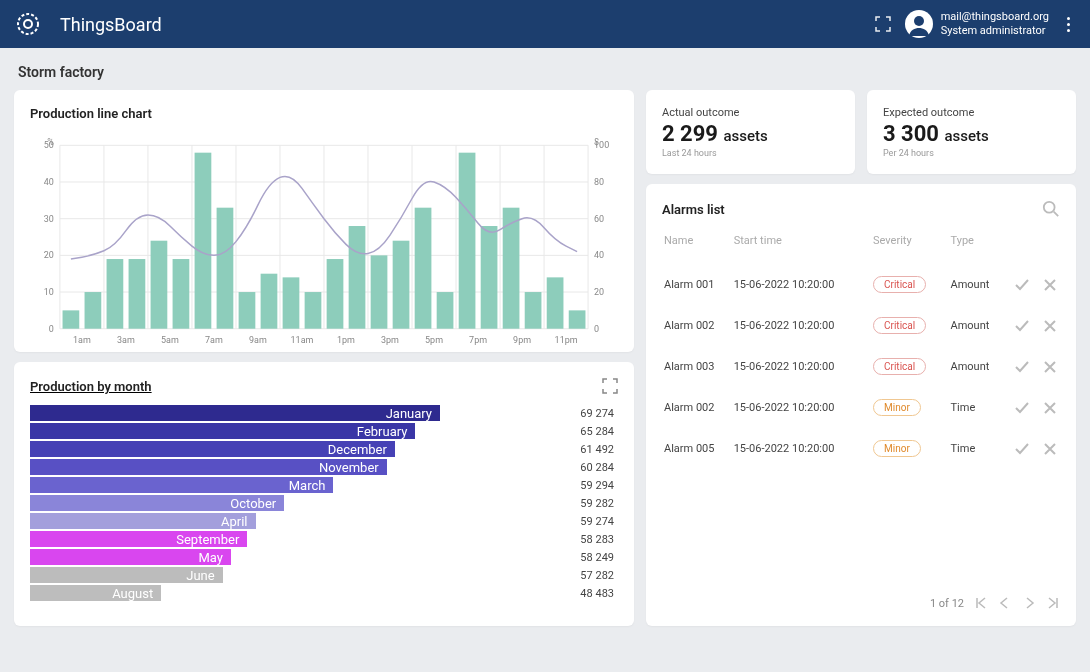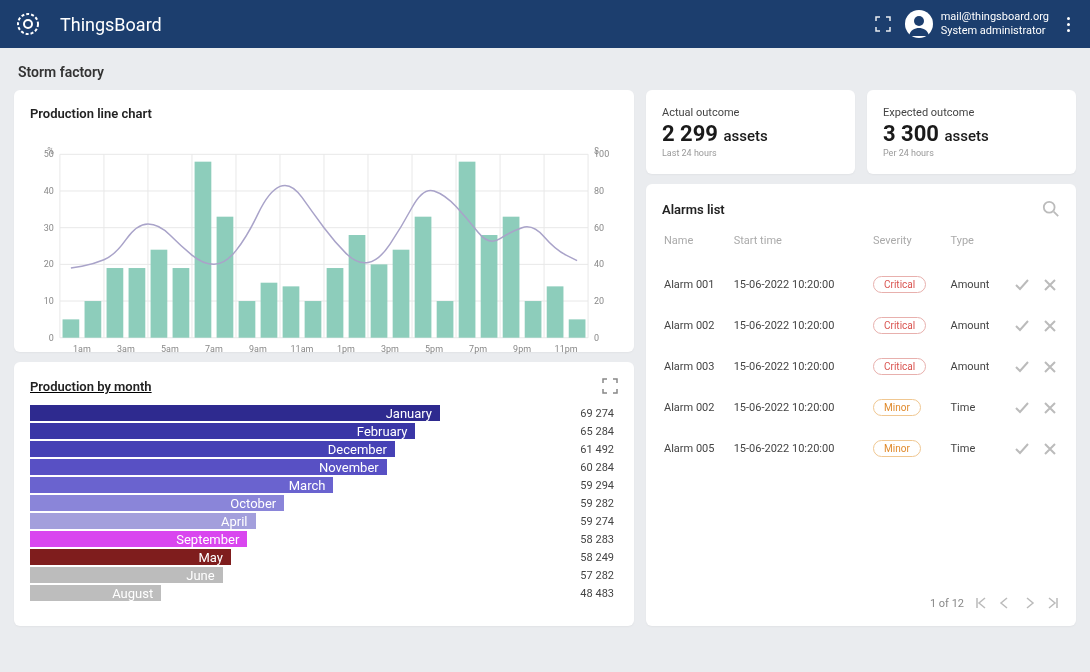--- a/index.html
+++ b/index.html
@@ -13,21 +13,21 @@
 .user-block { display: flex; align-items: center; gap: 8px; cursor: pointer; }
 .avatar-icon { width: 28px; height: 28px; }
 .user-text { display: flex; flex-direction: column; font-size: 11px; line-height: 1.3; }
 .menu-dots { display: flex; flex-direction: column; gap: 3px; cursor: pointer; padding: 4px; }
 .menu-dots span { width: 3px; height: 3px; border-radius: 50%; background: #fff; }
 .page-title { font-size: 14px; font-weight: 600; color: #333; padding: 16px 18px 10px; }
 .content { display: flex; gap: 12px; padding: 0 14px 14px; }
 .left-col { width: 620px; display: flex; flex-direction: column; gap: 10px; }
 .right-col { flex: 1; display: flex; flex-direction: column; gap: 10px; }
 .card { background: #fff; border-radius: 6px; padding: 16px; box-shadow: 0 1px 2px rgba(0,0,0,0.04); }
-.card-title { font-size: 13px; font-weight: 600; color: #222; margin-bottom: 26px; }
+.card-title { font-size: 13px; font-weight: 600; color: #222; margin-bottom: 17px; }
 .chart1 { height: 262px; }
 .chart1-body { position: relative; height: 212px; }
 .chart1-svg { width: 100%; height: 100%; }
 .axis-text { font-size: 9px; fill: #888; }
 .grid-line { stroke: #e8e8e8; stroke-width: 1; }
 .bar { fill: #8dcdbb; }
 .line-path { fill: none; stroke: #a9a3c9; stroke-width: 1.5; }
 .card.small { flex: 1; }
 .outcome-row { display: flex; gap: 12px; }
 .outcome-label { font-size: 11px; color: #444; }
@@ -227,21 +227,21 @@
             <div class="prod-val">59 274</div>
           </div>
           <div class="prod-row">
             <div class="prod-bar-wrap">
               <div class="prod-bar" style="width:53%;background:#d946ef">September</div>
             </div>
             <div class="prod-val">58 283</div>
           </div>
           <div class="prod-row">
             <div class="prod-bar-wrap">
-              <div class="prod-bar" style="width:49%;background:#7f1d1d">May</div>
+              <div class="prod-bar" style="width:49%;background:#d946ef">May</div>
             </div>
             <div class="prod-val">58 249</div>
           </div>
           <div class="prod-row">
             <div class="prod-bar-wrap">
               <div class="prod-bar" style="width:47%;background:#bcbcbc">June</div>
             </div>
             <div class="prod-val">57 282</div>
           </div>
           <div class="prod-row">

